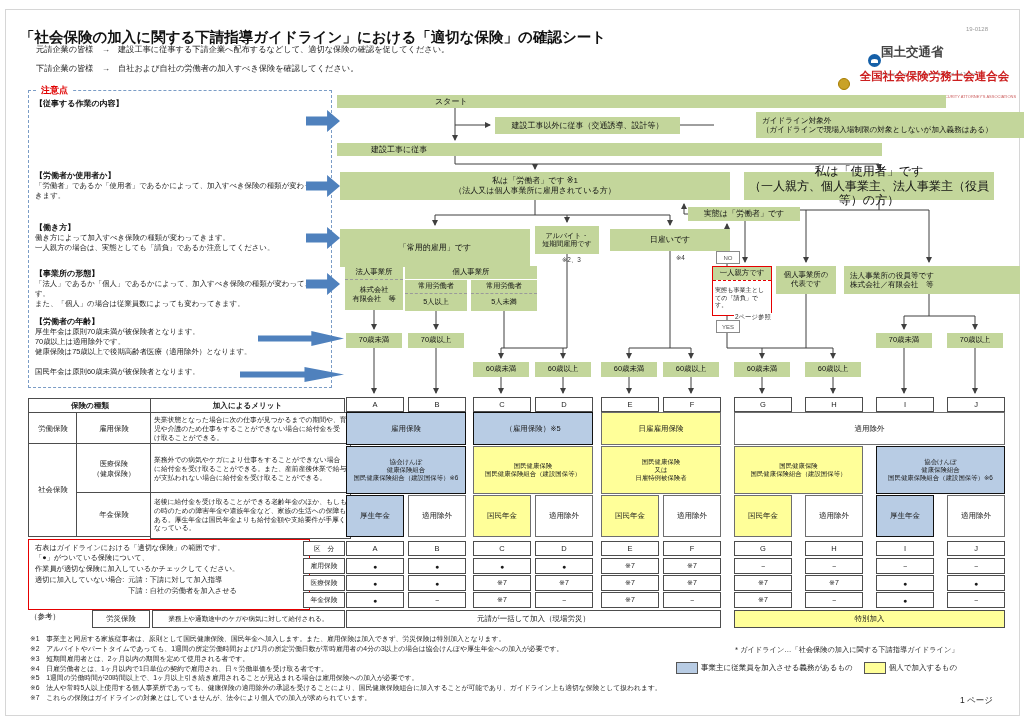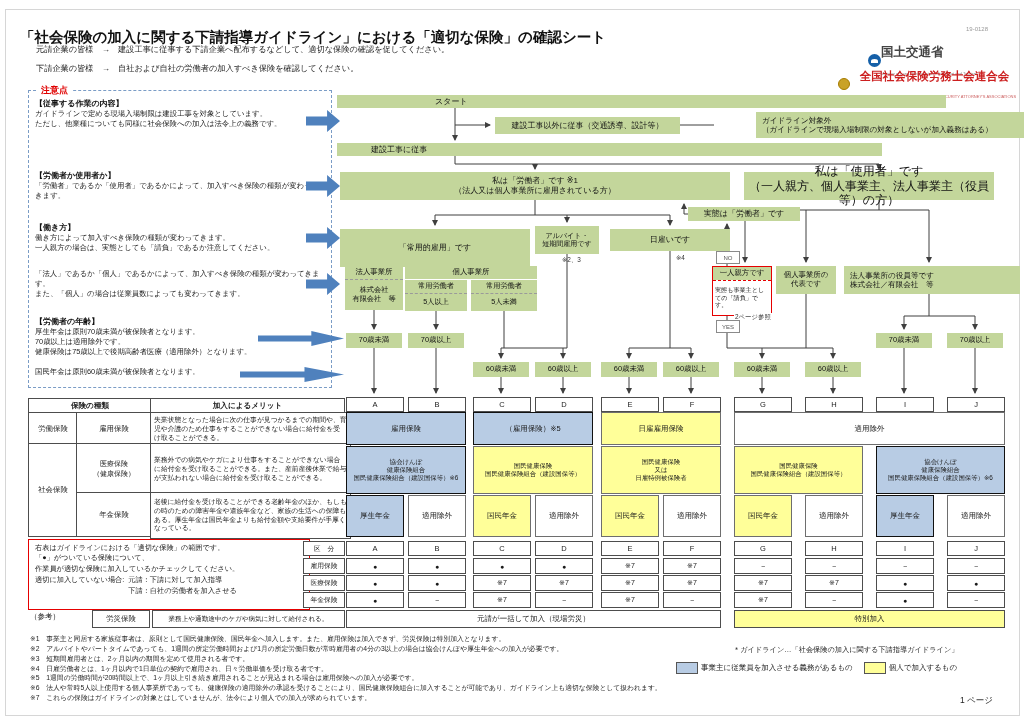--- a/index.html
+++ b/index.html
@@ -77,33 +77,32 @@
   <span style="display:inline-block;text-align:center;">
     <span class="sr-name">全国社会保険労務士会連合会</span><br>
     <span class="sr-en">JAPAN FEDERATION OF LABOR AND SOCIAL SECURITY ATTORNEY'S ASSOCIATIONS</span>
   </span>
 </div>
 
 <div class="abs notes" style="left:28px;top:90px;width:302px;height:296px;">
   <div class="abs notes-title" style="left:8px;top:-7px;">注意点</div>
   <div class="abs" style="left:6px;top:8px;width:290px;">
     <div class="note-h">【従事する作業の内容】</div>
-    <div class="note-b pre">ガイドラインで定める現場入場制限は建設工事を対象としています。
-ただし、他業種についても同様に社会保険への加入は法令上の義務です。</div>
   </div>
   <div class="abs" style="left:6px;top:80px;width:290px;">
     <div class="note-h">【労働者か使用者か】</div>
     <div class="note-b pre">「労働者」であるか「使用者」であるかによって、加入すべき保険の種類が変わってきます。</div>
   </div>
   <div class="abs" style="left:6px;top:132px;width:290px;">
     <div class="note-h">【働き方】</div>
     <div class="note-b pre">働き方によって加入すべき保険の種類が変わってきます。
 一人親方の場合は、実態としても「請負」であるか注意してください。</div>
   </div>
   <div class="abs" style="left:6px;top:178px;width:290px;">
+    <div class="note-h">【事業所の形態】</div>
     <div class="note-b pre">「法人」であるか「個人」であるかによって、加入すべき保険の種類が変わってきます。
 また、「個人」の場合は従業員数によっても変わってきます。</div>
   </div>
   <div class="abs" style="left:6px;top:226px;width:290px;">
     <div class="note-h">【労働者の年齢】</div>
     <div class="note-b pre">厚生年金は原則70歳未満が被保険者となります。
 70歳以上は適用除外です。
 健康保険は75歳以上で後期高齢者医療（適用除外）となります。</div>
   </div>
   <div class="abs" style="left:6px;top:276px;width:290px;">

